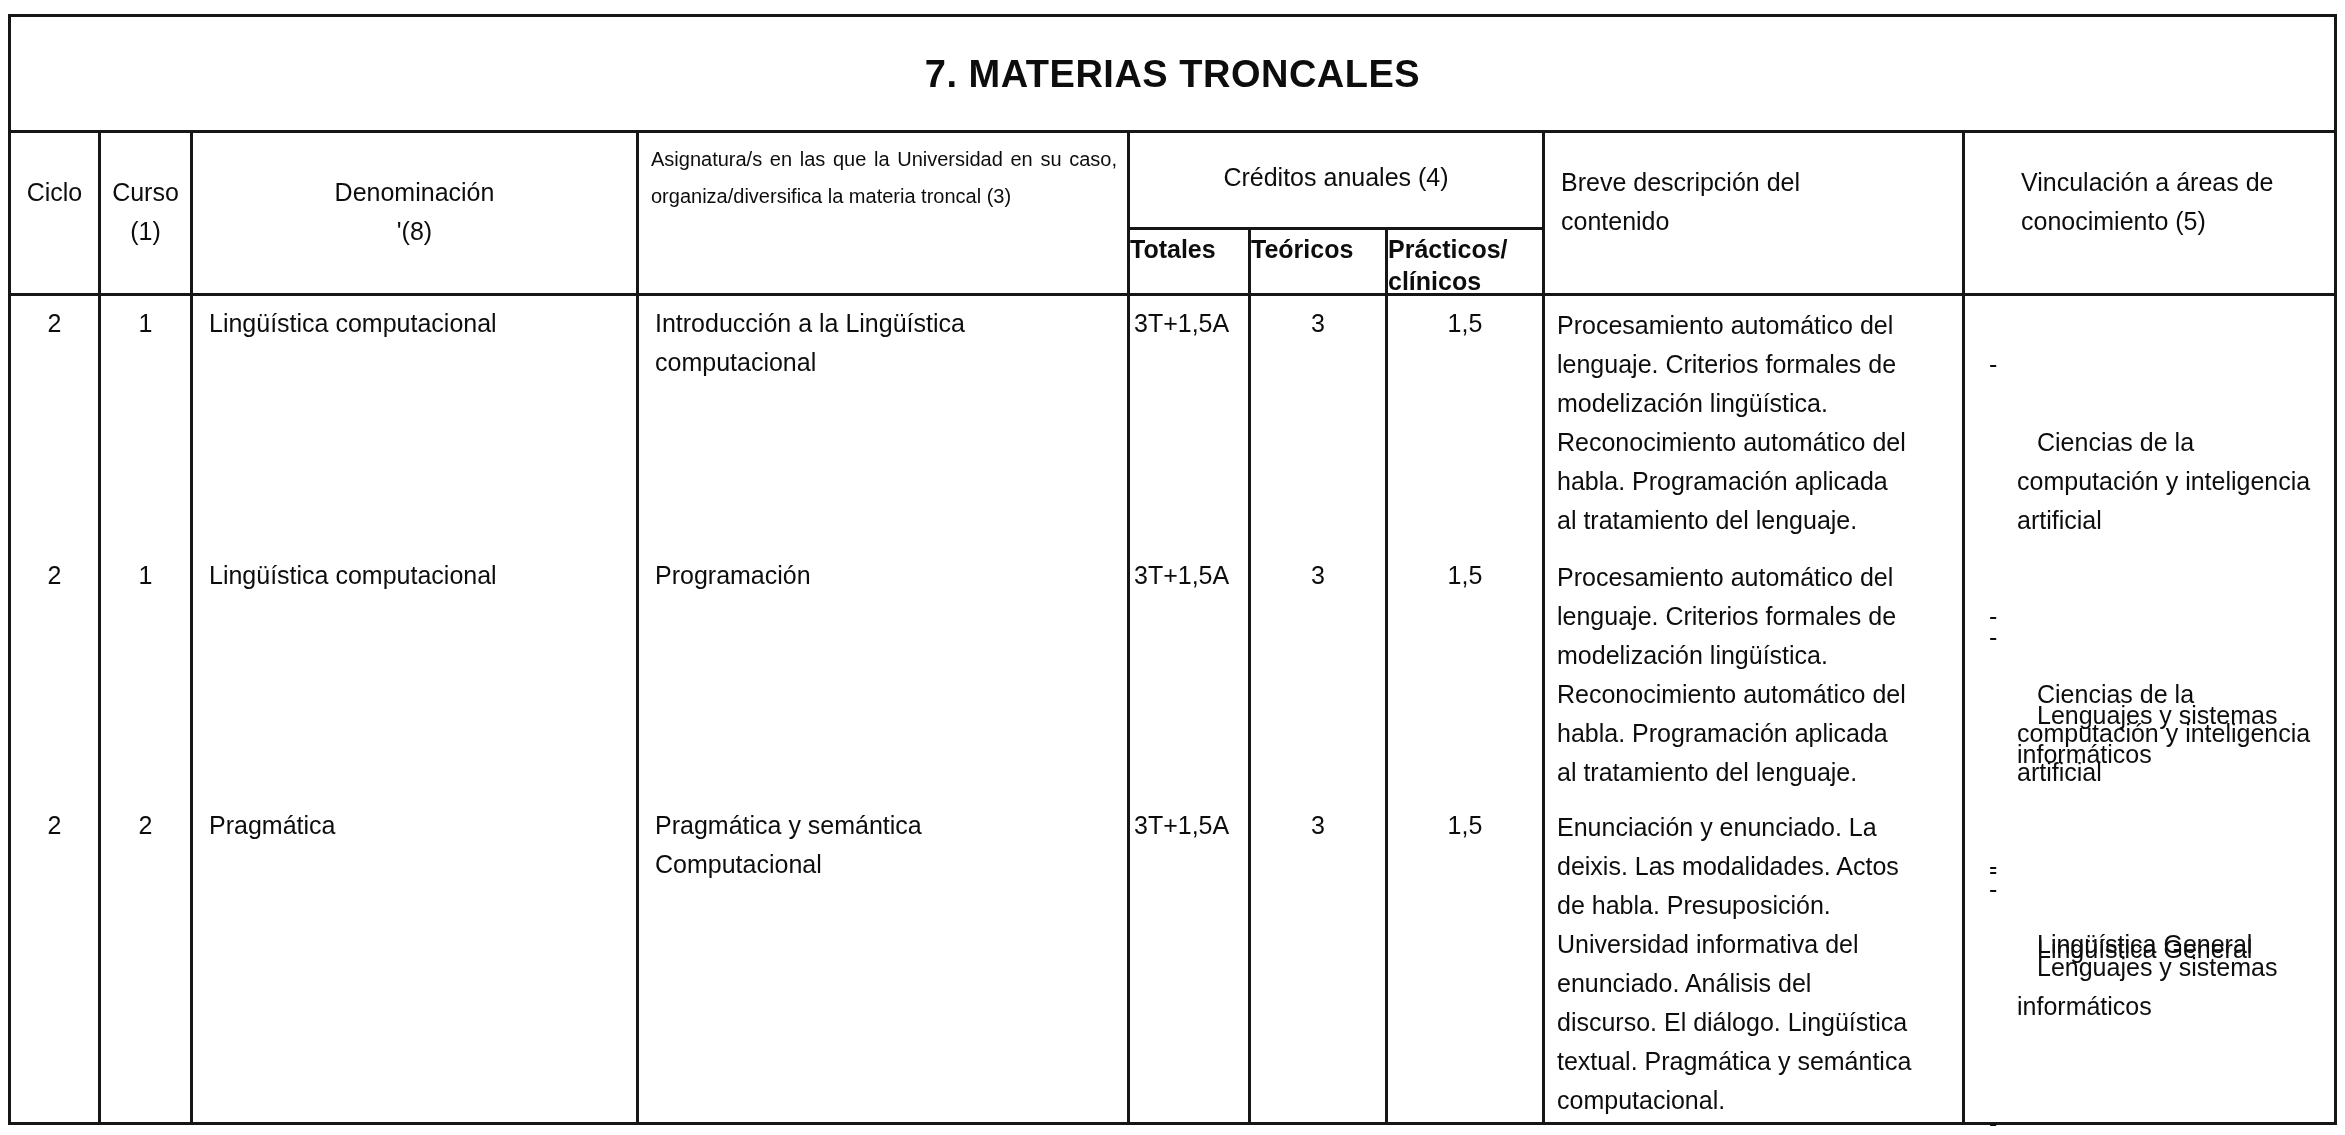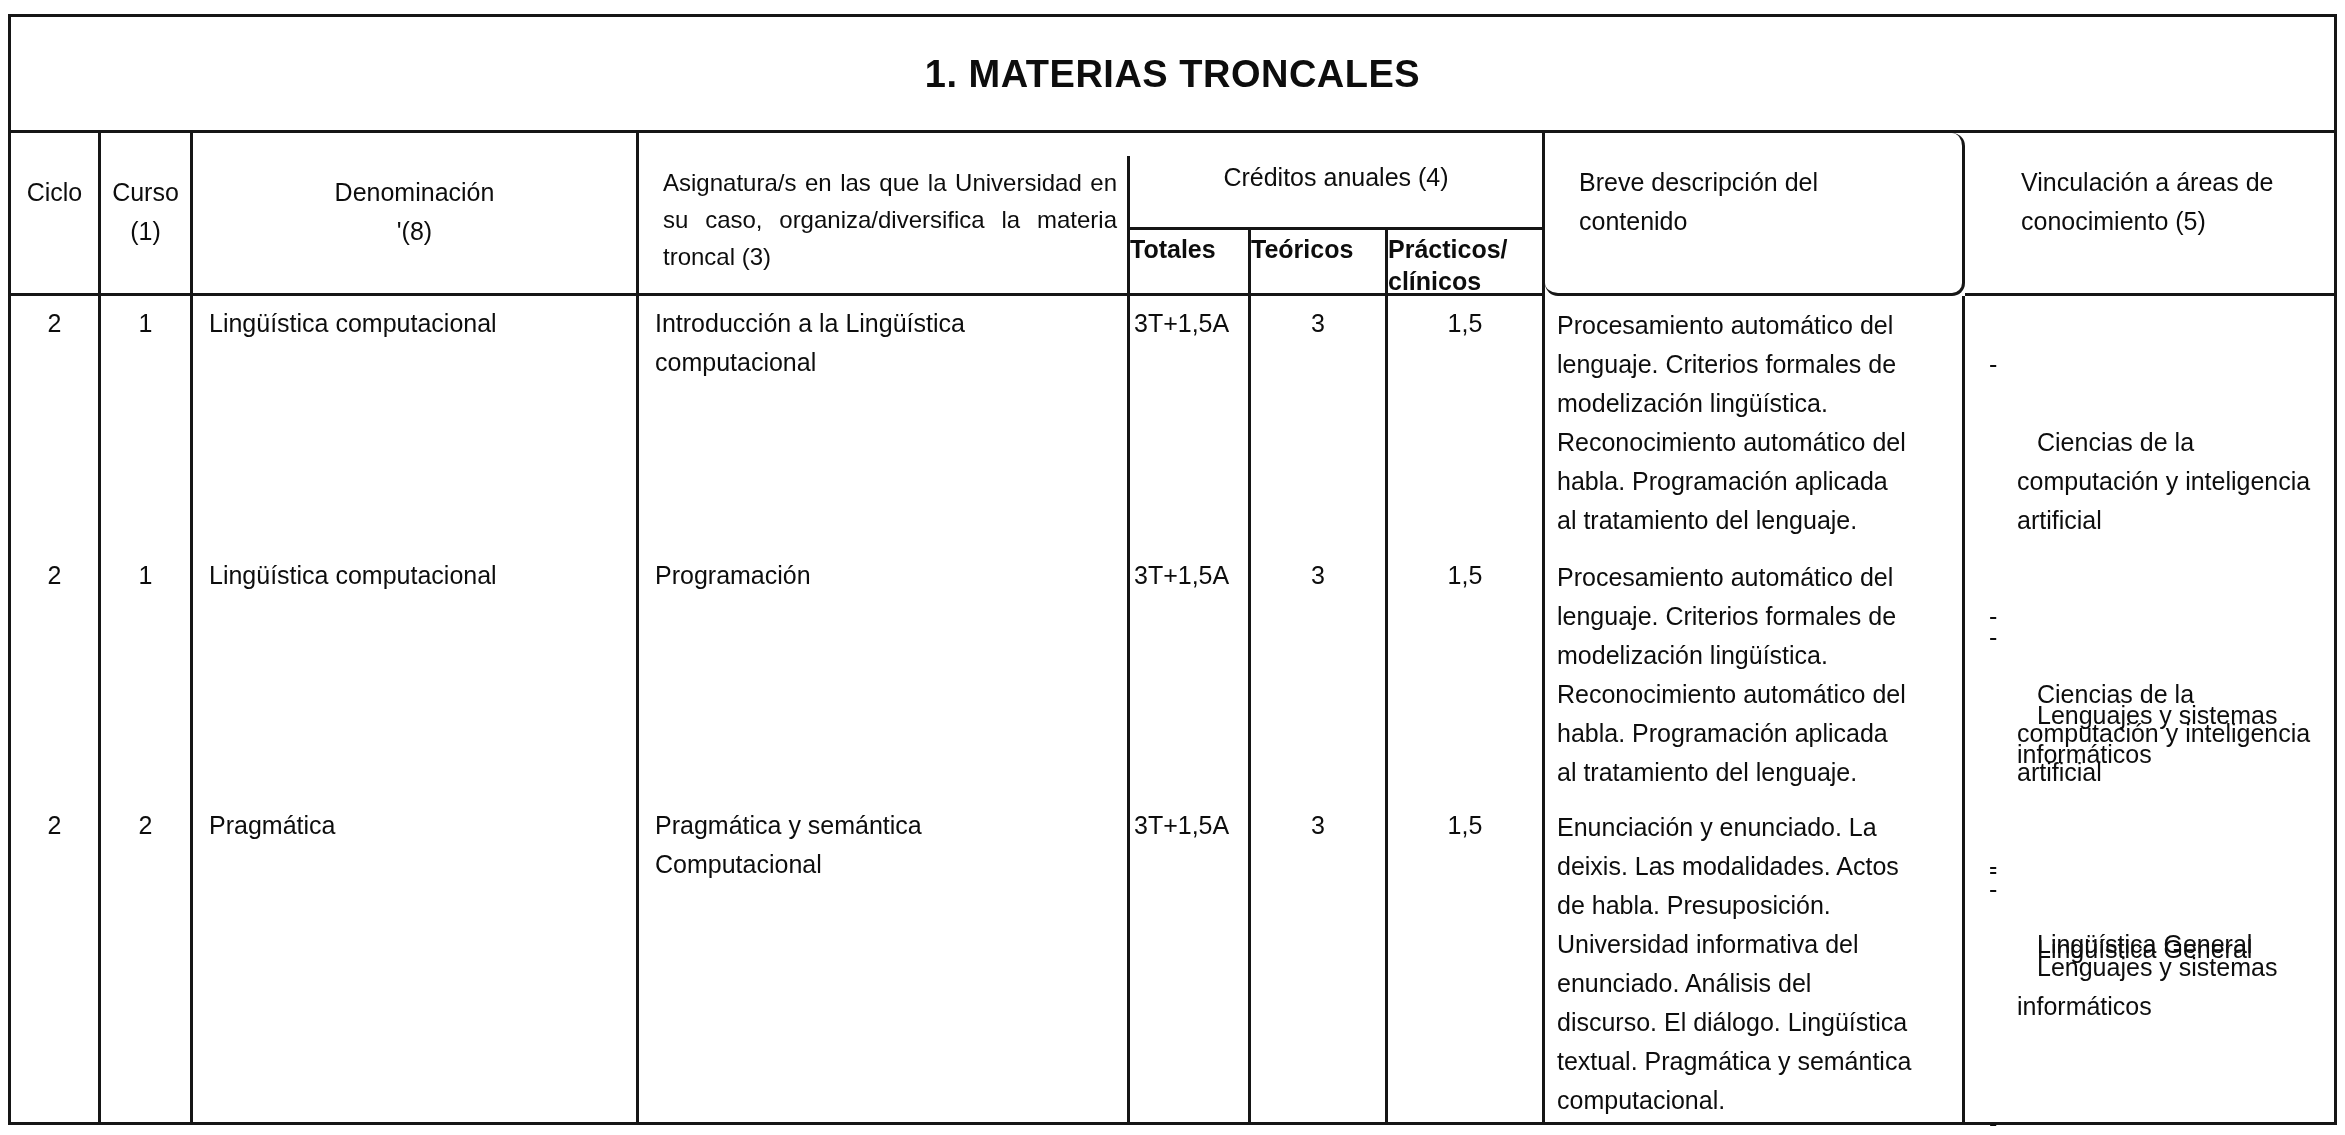--- a/index.html
+++ b/index.html
@@ -44,24 +44,24 @@
   .h-curso{grid-area:1/2/3/3;}
   .h-denom{grid-area:1/3/3/4;}
   .h-asig {grid-area:1/4/3/5;}
   .h-cred {grid-area:1/5/2/8;}
   .h-tot  {grid-area:2/5/3/6;}
   .h-teo  {grid-area:2/6/3/7;}
   .h-prac {grid-area:2/7/3/8;}
   .h-desc {grid-area:1/8/3/9;}
   .h-vinc {grid-area:1/9/3/10;}
   .hc{text-align:center;padding-top:40px;}
-  .h-asig{text-align:justify;padding:8px 10px 0 24px;font-size:24px;line-height:37px;margin-top:23px;}
+  .h-asig{text-align:justify;padding:8px 10px 0 12px;font-size:20px;line-height:37px;}
   .h-cred{display:flex;align-items:center;justify-content:center;padding-bottom:6px;}
   .h-sub{text-align:left;padding-top:3px;line-height:32px;font-weight:bold;}
-  .h-desc{padding:30px 6px 0 34px;border-radius:13px;}
+  .h-desc{padding:30px 6px 0 16px;}
   .h-vinc{padding:30px 14px 0 56px;}
   
   .rw1{grid-row:3;} .rw2{grid-row:4;} .rw3{grid-row:5;}
   .co1{grid-column:1;} .co2{grid-column:2;} .co3{grid-column:3;}
   .co4{grid-column:4;} .co5{grid-column:5;} .co6{grid-column:6;}
   .co7{grid-column:7;} .co8{grid-column:8;} .co9{grid-column:9;}
   .num{text-align:center;padding-top:8px;}
   .txt{padding:8px 8px 0 16px;}
   .tot{padding:8px 2px 0 4px;}
   .desc{padding:10px 2px 0 12px;}
@@ -69,21 +69,21 @@
   .vi{position:relative;padding-left:52px;}
   .vi .dash{position:absolute;left:24px;top:0;}
   .vt{display:block;text-indent:20px;white-space:pre-line;}
 </style>
 </head>
 <body>
 
 <div class="sheet">
 
   <div class="titlebox">
-    <div class="title">1. MATERIAS TRONCALES</div>
+    <div class="title">7. MATERIAS TRONCALES</div>
   </div>
 
   <div class="grid">
 
     <div class="c br bb hc h-ciclo">Ciclo</div>
     <div class="c br bb hc h-curso">Curso
 (1)</div>
     <div class="c br bb hc h-denom">Denominación
 '(8)</div>
     <div class="c br bb h-asig">Asignatura/s en las que la Universidad en su caso, organiza/diversifica la materia troncal (3)</div>

